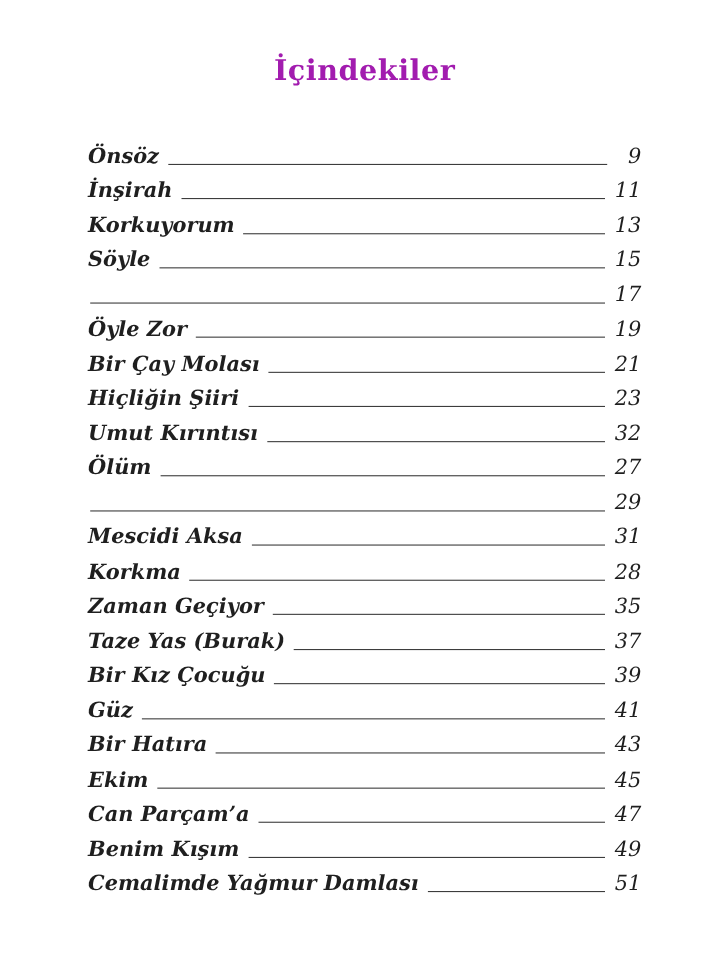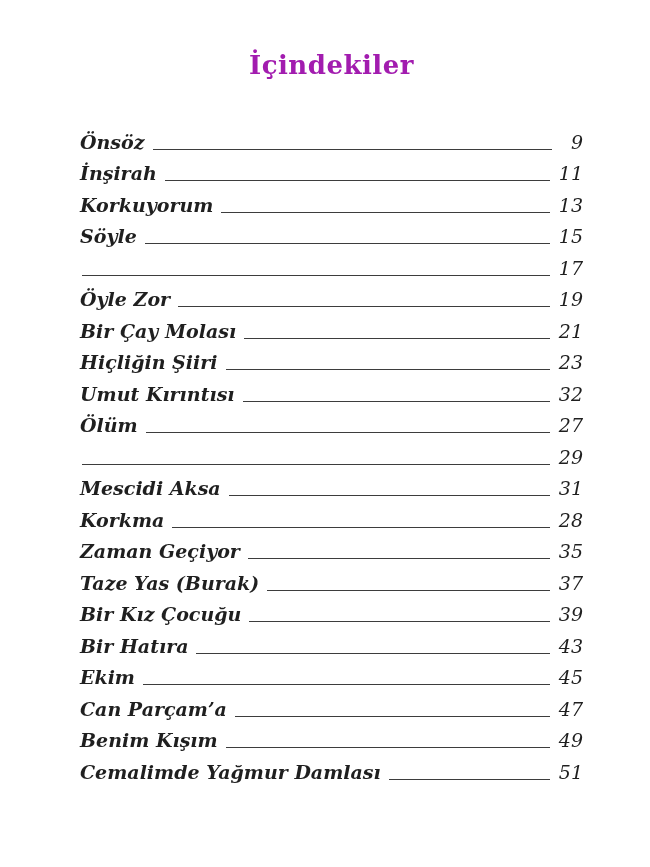--- a/index.html
+++ b/index.html
@@ -150,20 +150,25 @@
     <span class="toc-leader"></span>
     <span class="toc-page">37</span>
   </div>
 
   <div class="toc-row">
     <span class="toc-label">Bir Kız Çocuğu</span>
     <span class="toc-leader"></span>
     <span class="toc-page">39</span>
   </div>
 
+  <div class="toc-row">
+    <span class="toc-label">Güz</span>
+    <span class="toc-leader"></span>
+    <span class="toc-page">41</span>
+  </div>
 
   <div class="toc-row">
     <span class="toc-label">Bir Hatıra</span>
     <span class="toc-leader"></span>
     <span class="toc-page">43</span>
   </div>
 
   <div class="toc-row">
     <span class="toc-label">Ekim</span>
     <span class="toc-leader"></span>

